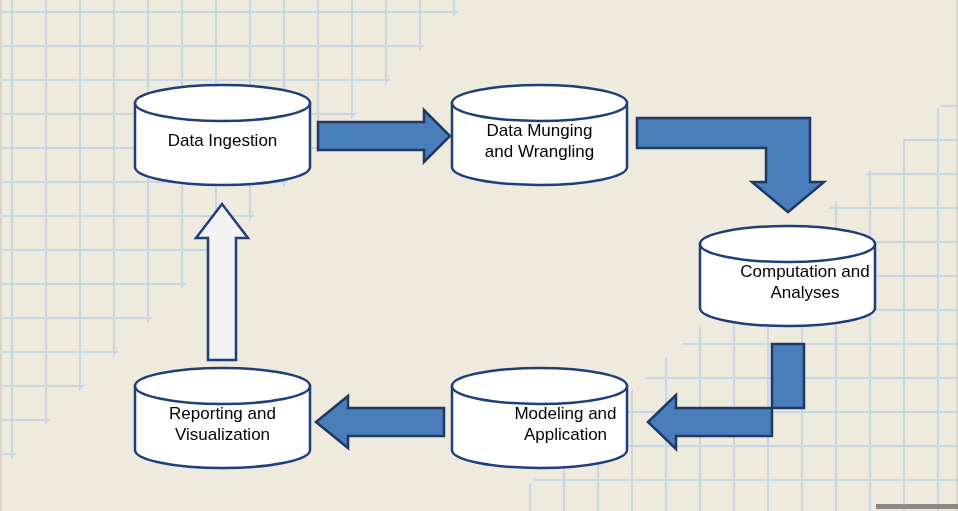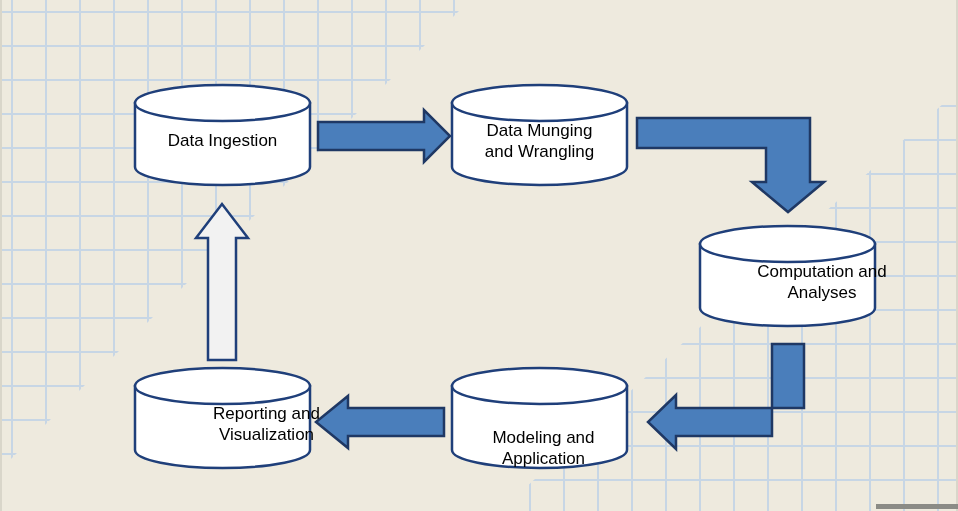--- a/index.html
+++ b/index.html
@@ -179,24 +179,24 @@
       <path d="M 135 386 L 135 450 A 87.5 18 0 0 0 310 450 L 310 386 Z" fill="#ffffff" stroke="#1f3f7a" stroke-width="2.5"></path>
       <ellipse cx="222.5" cy="386" rx="87.5" ry="18" fill="#ffffff" stroke="#1f3f7a" stroke-width="2.5"></ellipse>
     </g>
   </svg>
 
   <div class="node-label" style="left:452px; top:120px; width:175px;">Data Munging
 and Wrangling</div>
 
   <div class="node-label" style="left:135px; top:130px; width:175px;">Data Ingestion</div>
 
-  <div class="node-label" style="left:700px; top:261px; width:210px;padding-left:17px;">Computation and
+  <div class="node-label" style="left:700px; top:261px; width:210px;">Computation and
 Analyses</div>
 
-  <div class="node-label" style="left:456px; top:403px; width:175px;margin-top:24px;">Modeling and
+  <div class="node-label" style="left:478px; top:403px; width:175px;">Modeling and
 Application</div>
 
-  <div class="node-label" style="left:135px; top:403px; width:175px;padding-left:44px;">Reporting and
+  <div class="node-label" style="left:135px; top:403px; width:175px;">Reporting and
 Visualization</div>
 
   <div class="gray-bar"></div>
 
 </div>
 
 </body></html>

